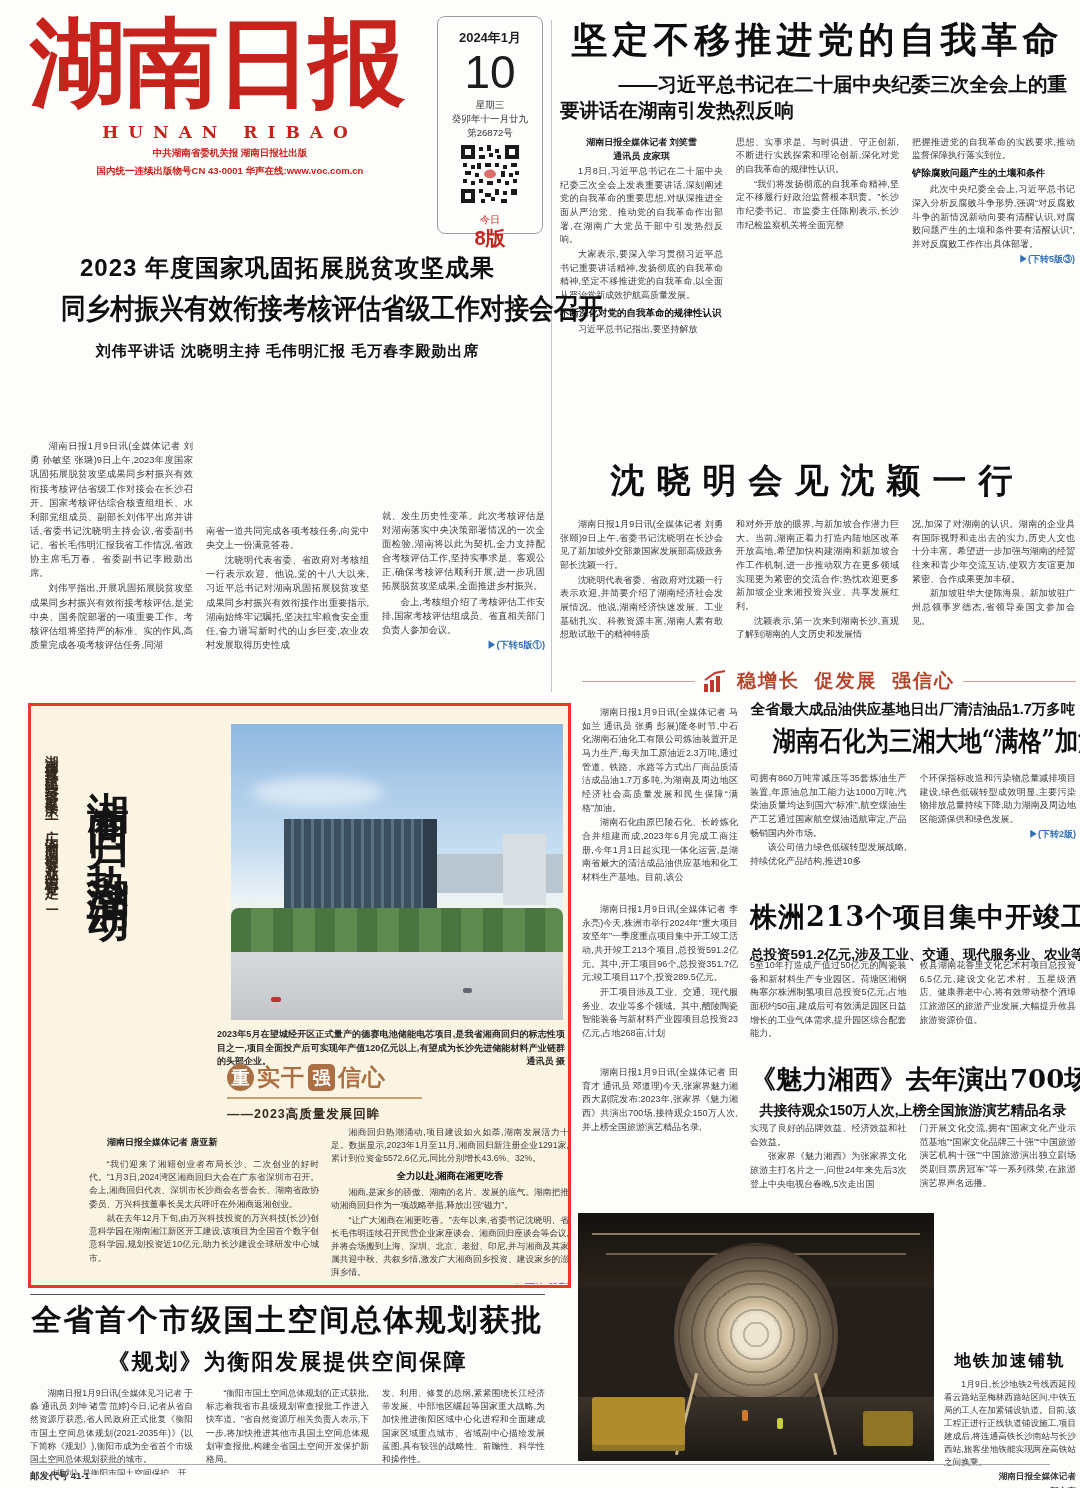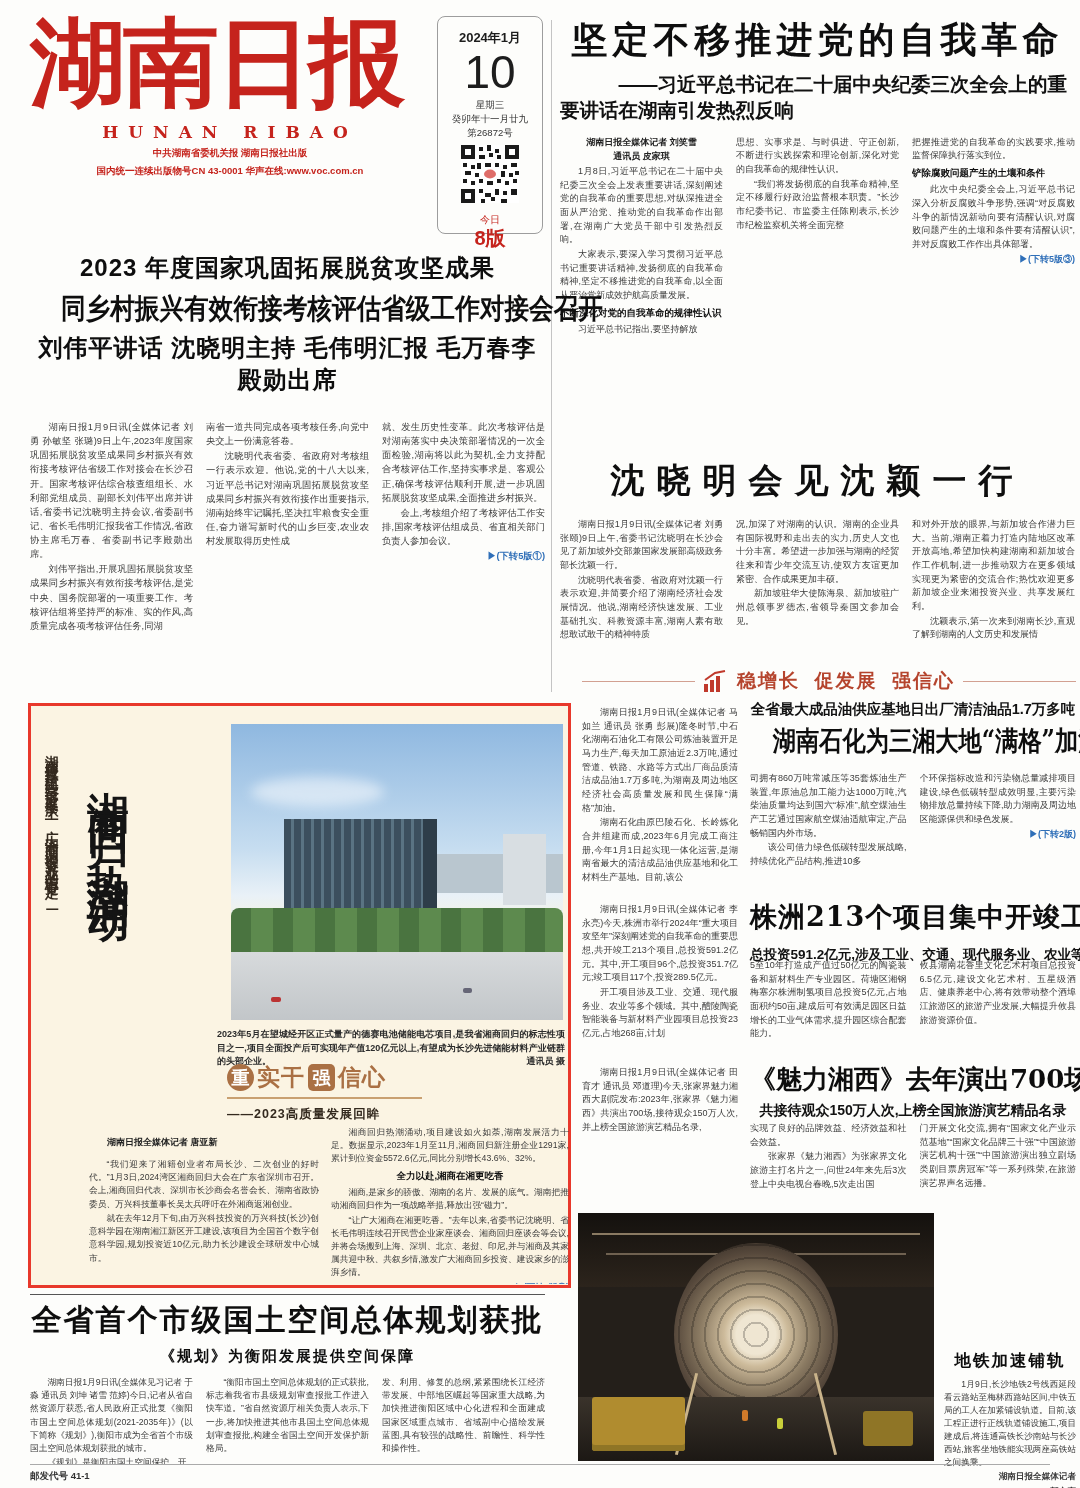--- a/index.html
+++ b/index.html
@@ -153,22 +153,22 @@
         <p class="colsub">铲除腐败问题产生的土壤和条件</p>
         <p>此次中央纪委全会上,习近平总书记深入分析反腐败斗争形势,强调“对反腐败斗争的新情况新动向要有清醒认识,对腐败问题产生的土壤和条件要有清醒认识”,并对反腐败工作作出具体部署。</p>
         <p class="cont">▶(下转5版③)</p>
       </div>
     </div>
   </section>
 
   <section class="abs" style="left:30px;top:252px;width:515px;">
     <div class="h-black nowrapfit" style="font-size:24px;letter-spacing:1px;">2023 年度国家巩固拓展脱贫攻坚成果</div>
     <div class="h-black nowrapfit" style="font-size:28px;transform:scaleX(0.88);transform-origin:center;margin-top:6px;">同乡村振兴有效衔接考核评估省级工作对接会召开</div>
-    <div class="h-black" style="font-size:24px;margin-top:4px;letter-spacing:1px;">刘伟平讲话  沈晓明主持  毛伟明汇报  毛万春李殿勋出席</div>
-    <div class="cols bt" style="margin-top:24px;height:292px;font-size:9.3px;">
+    <div class="h-black" style="font-size:15px;margin-top:14px;letter-spacing:1px;">刘伟平讲话  沈晓明主持  毛伟明汇报  毛万春李殿勋出席</div>
+    <div class="cols bt" style="margin-top:0;height:292px;font-size:9.3px;align-items:flex-end;">
       <div class="col">
         <p>湖南日报1月9日讯(全媒体记者 刘勇 孙敏坚 张璐)9日上午,2023年度国家巩固拓展脱贫攻坚成果同乡村振兴有效衔接考核评估省级工作对接会在长沙召开。国家考核评估综合核查组组长、水利部党组成员、副部长刘伟平出席并讲话,省委书记沈晓明主持会议,省委副书记、省长毛伟明汇报我省工作情况,省政协主席毛万春、省委副书记李殿勋出席。</p>
         <p>刘伟平指出,开展巩固拓展脱贫攻坚成果同乡村振兴有效衔接考核评估,是党中央、国务院部署的一项重要工作。考核评估组将坚持严的标准、实的作风,高质量完成各项考核评估任务,同湖</p>
       </div>
       <div class="col">
         <p class="noind">南省一道共同完成各项考核任务,向党中央交上一份满意答卷。</p>
         <p>沈晓明代表省委、省政府对考核组一行表示欢迎。他说,党的十八大以来,习近平总书记对湖南巩固拓展脱贫攻坚成果同乡村振兴有效衔接作出重要指示,湖南始终牢记嘱托,坚决扛牢粮食安全重任,奋力谱写新时代的山乡巨变,农业农村发展取得历史性成</p>
       </div>
       <div class="col">
         <p class="noind">就、发生历史性变革。此次考核评估是对湖南落实中央决策部署情况的一次全面检验,湖南将以此为契机,全力支持配合考核评估工作,坚持实事求是、客观公正,确保考核评估顺利开展,进一步巩固拓展脱贫攻坚成果,全面推进乡村振兴。</p>
@@ -179,26 +179,26 @@
   </section>
 
   <section class="abs" style="left:560px;top:458px;width:515px;">
     <div class="h-black nowrapfit" style="font-size:34px;letter-spacing:12px;">沈晓明会见沈颖一行</div>
     <div class="cols bt" style="margin-top:14px;height:148px;">
       <div class="col">
         <p>湖南日报1月9日讯(全媒体记者 刘勇 张颐)9日上午,省委书记沈晓明在长沙会见了新加坡外交部兼国家发展部高级政务部长沈颖一行。</p>
         <p>沈晓明代表省委、省政府对沈颖一行表示欢迎,并简要介绍了湖南经济社会发展情况。他说,湖南经济快速发展、工业基础扎实、科教资源丰富,湖南人素有敢想敢试敢干的精神特质</p>
       </div>
       <div class="col">
+        <p class="noind">和对外开放的眼界,与新加坡合作潜力巨大。当前,湖南正着力打造内陆地区改革开放高地,希望加快构建湖南和新加坡合作工作机制,进一步推动双方在更多领域实现更为紧密的交流合作;热忱欢迎更多新加坡企业来湘投资兴业、共享发展红利。</p>
+        <p>沈颖表示,第一次来到湖南长沙,直观了解到湖南的人文历史和发展情</p>
+      </div>
+      <div class="col">
         <p class="noind">况,加深了对湖南的认识。湖南的企业具有国际视野和走出去的实力,历史人文也十分丰富。希望进一步加强与湖南的经贸往来和青少年交流互访,使双方友谊更加紧密、合作成果更加丰硕。</p>
         <p>新加坡驻华大使陈海泉、新加坡驻广州总领事罗德杰,省领导秦国文参加会见。</p>
-      </div>
-      <div class="col">
-        <p class="noind">和对外开放的眼界,与新加坡合作潜力巨大。当前,湖南正着力打造内陆地区改革开放高地,希望加快构建湖南和新加坡合作工作机制,进一步推动双方在更多领域实现更为紧密的交流合作;热忱欢迎更多新加坡企业来湘投资兴业、共享发展红利。</p>
-        <p>沈颖表示,第一次来到湖南长沙,直观了解到湖南的人文历史和发展情</p>
       </div>
     </div>
   </section>
 
   <section class="abs redbox" style="left:28px;top:703px;width:543px;height:585px;">
     <div class="abs vtext f-intro" style="left:12px;top:38px;height:510px;">湖南持续厚植民营经济发展沃土,广大湘商回湘投资兴业的信心更足——</div>
     <div class="abs" style="left:56px;top:52px;display:flex;flex-direction:column;align-items:center;gap:26px;">
       <span class="vtext f-title">湘商回归</span>
       <span class="vtext f-title">热潮涌动</span>
     </div>
@@ -276,21 +276,21 @@
       </div>
       <div class="col">
         <p class="noind">个环保指标改造和污染物总量减排项目建设,绿色低碳转型成效明显,主要污染物排放总量持续下降,助力湖南及周边地区能源保供和绿色发展。</p>
         <p class="cont">▶(下转2版)</p>
       </div>
     </div>
   </section>
 
   <section class="abs" style="left:582px;top:893px;width:494px;height:162px;">
     <div class="abs bt" style="left:0;top:10px;width:156px;height:150px;overflow:hidden;">
-      <p>湖南日报1月9日讯(全媒体记者 李永亮)今天,株洲市举行2024年“重大项目攻坚年”深刻阐述党的自我革命的重要思想,共开竣工213个项目,总投资591.2亿元。其中,开工项目96个,总投资351.7亿元;竣工项目117个,投资289.5亿元。</p>
+      <p>湖南日报1月9日讯(全媒体记者 李永亮)今天,株洲市举行2024年“重大项目攻坚年”一季度重点项目集中开工竣工活动,共开竣工213个项目,总投资591.2亿元。其中,开工项目96个,总投资351.7亿元;竣工项目117个,投资289.5亿元。</p>
       <p>开工项目涉及工业、交通、现代服务业、农业等多个领域。其中,醴陵陶瓷智能装备与新材料产业园项目总投资23亿元,占地268亩,计划</p>
     </div>
     <div class="abs" style="left:168px;top:6px;width:326px;text-align:center;">
       <div class="serif nowrapfit" style="font-size:27px;font-weight:900;color:#0d0d0d;letter-spacing:1px;">株洲213个项目集中开竣工</div>
       <div class="nowrapfit" style="font-size:13.5px;font-weight:900;color:#111;margin-top:11px;">总投资591.2亿元,涉及工业、交通、现代服务业、农业等</div>
     </div>
     <div class="abs cols bt" style="left:168px;top:66px;width:326px;height:92px;">
       <div class="col">
         <p class="noind">5至10年打造成产值过50亿元的陶瓷装备和新材料生产专业园区。荷塘区湘钢梅塞尔株洲制氢项目总投资5亿元,占地面积约50亩,建成后可有效满足园区日益增长的工业气体需求,提升园区综合配套能力。</p>
       </div>
@@ -341,21 +341,21 @@
       <p class="noind" style="text-align:right;font-weight:bold;">湖南日报全媒体记者</p>
       <p class="noind" style="text-align:right;font-weight:bold;">郭立亮</p>
       <p class="noind" style="text-align:right;font-weight:normal;">通讯员 刘代兵</p>
       <p class="noind" style="text-align:right;font-weight:bold;">摄影报道</p>
     </div>
   </section>
 
   <div class="abs hrule" style="left:30px;top:1294px;width:515px;"></div>
   <section class="abs" style="left:30px;top:1300px;width:515px;">
     <div class="h-black nowrapfit" style="font-size:30px;letter-spacing:2px;">全省首个市级国土空间总体规划获批</div>
-    <div class="serif h-black" style="font-size:15px;margin-top:6px;letter-spacing:2px;">《规划》为衡阳发展提供空间保障</div>
+    <div class="serif h-black" style="font-size:22px;margin-top:6px;letter-spacing:2px;">《规划》为衡阳发展提供空间保障</div>
     <div class="cols bt" style="margin-top:10px;height:88px;font-size:8.7px;">
       <div class="col">
         <p>湖南日报1月9日讯(全媒体见习记者 于淼 通讯员 刘坤 诸雪 范婷)今日,记者从省自然资源厅获悉,省人民政府正式批复《衡阳市国土空间总体规划(2021-2035年)》(以下简称《规划》),衡阳市成为全省首个市级国土空间总体规划获批的城市。</p>
         <p>《规划》是衡阳市国土空间保护、开</p>
       </div>
       <div class="col">
         <p>“衡阳市国土空间总体规划的正式获批,标志着我省市县级规划审查报批工作进入快车道。”省自然资源厅相关负责人表示,下一步,将加快推进其他市县国土空间总体规划审查报批,构建全省国土空间开发保护新格局。</p>
       </div>
       <div class="col">
         <p class="noind">发、利用、修复的总纲,紧紧围绕长江经济带发展、中部地区崛起等国家重大战略,为加快推进衡阳区域中心化进程和全面建成国家区域重点城市、省域副中心描绘发展蓝图,具有较强的战略性、前瞻性、科学性和操作性。</p>

